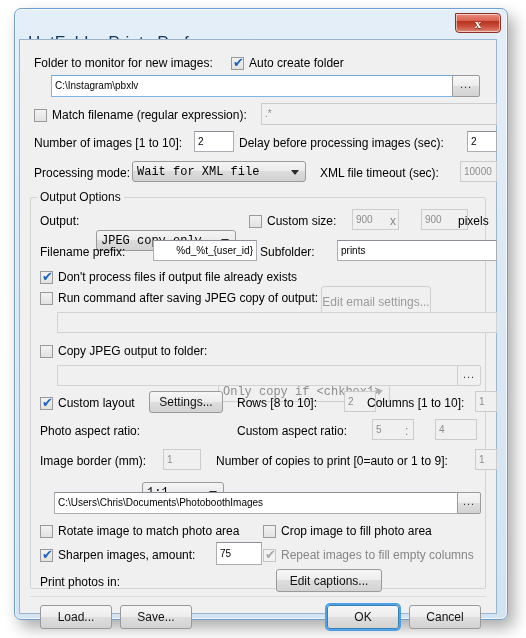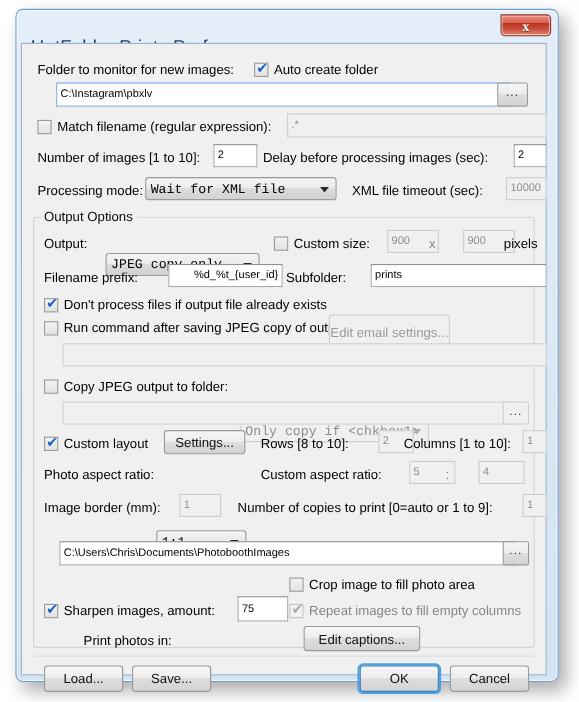--- a/index.html
+++ b/index.html
@@ -287,21 +287,21 @@
         <span class="cbx">
             <span class="tick">✔</span>
           </span>
         <span class="lbl">Don't process files if output file already exists</span>
       </div>
 
       <div class="cbrow abs" style="left:20px; top:250px;">
         <span class="cbx"></span>
         <span class="lbl">Run command after saving JPEG copy of output:</span>
       </div>
-      <div class="btn dis abs" style="left:279px; top:246px; width:110px; height:31px;">Edit email settings...</div>
+      <div class="btn dis abs" style="left:301px; top:246px; width:110px; height:31px;">Edit email settings...</div>
 
       <div class="tinput empty-ro abs" style="left:20px; top:272px; width:440px; height:21px;"></div>
 
       <div class="cbrow abs" style="left:20px; top:303px;">
         <span class="cbx"></span>
         <span class="lbl">Copy JPEG output to folder:</span>
       </div>
       <div class="combo dis abs" style="left:198px; top:299px; width:172px; height:21px;">
         <span>Only copy if &lt;chkbox1&gt; set</span>
         <span class="arw"></span>
@@ -334,41 +334,45 @@
       <div class="tinput dis abs" style="left:398px; top:379px; width:42px; height:21px; line-height:19px;">4</div>
 
       <div class="lbl abs" style="left:20px; top:413px;">Image border (mm):</div>
       <div class="tinput dis abs" style="left:126px; top:409px; width:38px; height:21px; line-height:19px;">1</div>
       <div class="lbl abs" style="left:196px; top:413px;">Number of copies to print [0=auto or 1 to 9]:</div>
       <div class="tinput dis abs" style="left:438px; top:409px; width:22px; height:21px; line-height:19px;">1</div>
 
       <div class="tinput abs" style="left:17px; top:452px; width:415px; height:22px; line-height:20px;">C:\Users\Chris\Documents\PhotoboothImages</div>
       <div class="btn dots abs" style="left:437px; top:452px; width:24px; height:22px;">...</div>
 
+      <div class="cbrow abs" style="left:20px; top:483px;">
+        <span class="cbx"></span>
+        <span class="lbl">Rotate image to match photo area</span>
+      </div>
       <div class="cbrow abs" style="left:243px; top:483px;">
         <span class="cbx"></span>
         <span class="lbl">Crop image to fill photo area</span>
       </div>
 
       <div class="cbrow abs" style="left:20px; top:507px;">
         <span class="cbx">
             <span class="tick">✔</span>
           </span>
         <span class="lbl">Sharpen images, amount:</span>
       </div>
       <div class="tinput abs" style="left:179px; top:502px; width:46px; height:23px; line-height:21px;">75</div>
 
       <div class="cbrow abs" style="left:243px; top:507px;">
         <span class="cbx dis">
             <span class="tick">✔</span>
           </span>
         <span class="lbl dis">Repeat images to fill empty columns</span>
       </div>
 
-      <div class="lbl abs" style="left:20px; top:534px;margin-left:36px;">Print photos in:</div>
+      <div class="lbl abs" style="left:20px; top:534px;">Print photos in:</div>
 
       <div class="btn abs" style="left:256px; top:529px; width:106px; height:23px;">Edit captions...</div>
 
       <div class="hr abs" style="left:10px; top:556px; width:456px;"></div>
 
       <div class="btn abs" style="left:20px; top:565px; width:72px; height:24px;">Load...</div>
       <div class="btn abs" style="left:100px; top:565px; width:72px; height:24px;">Save...</div>
       <div class="btn default abs" style="left:307px; top:565px; width:72px; height:24px;">OK</div>
       <div class="btn abs" style="left:389px; top:565px; width:72px; height:24px;">Cancel</div>
 

